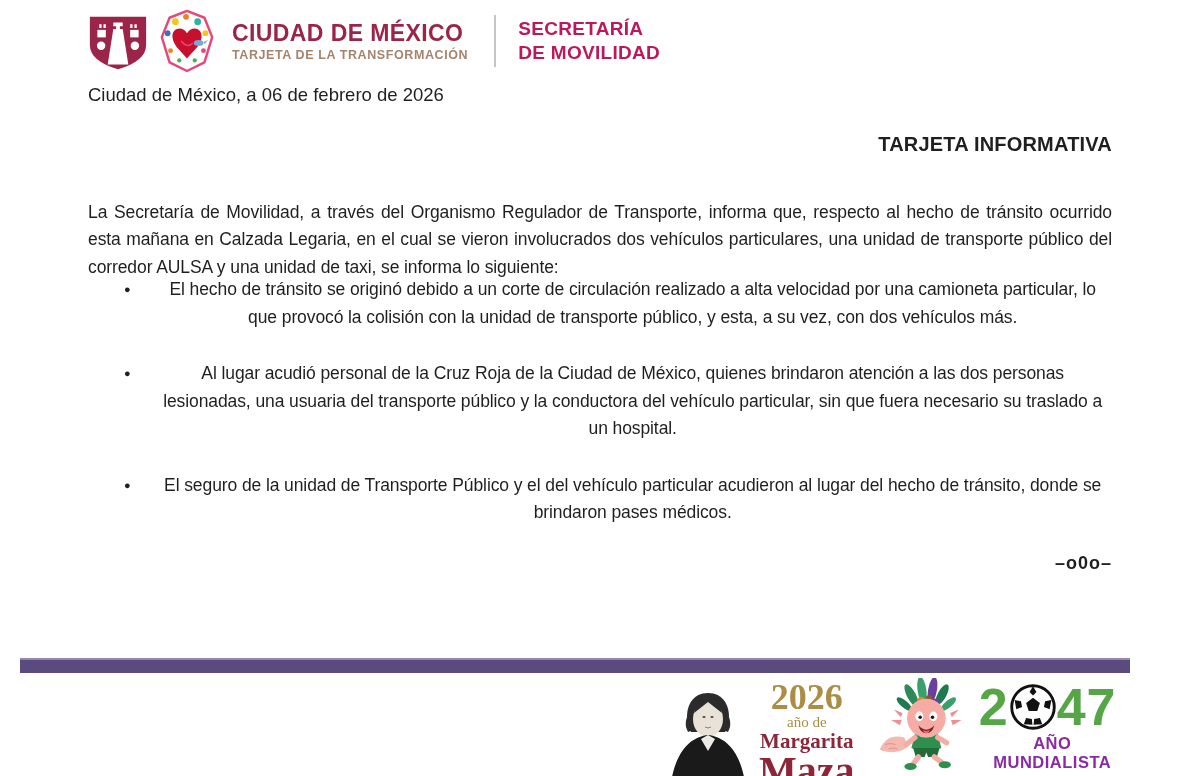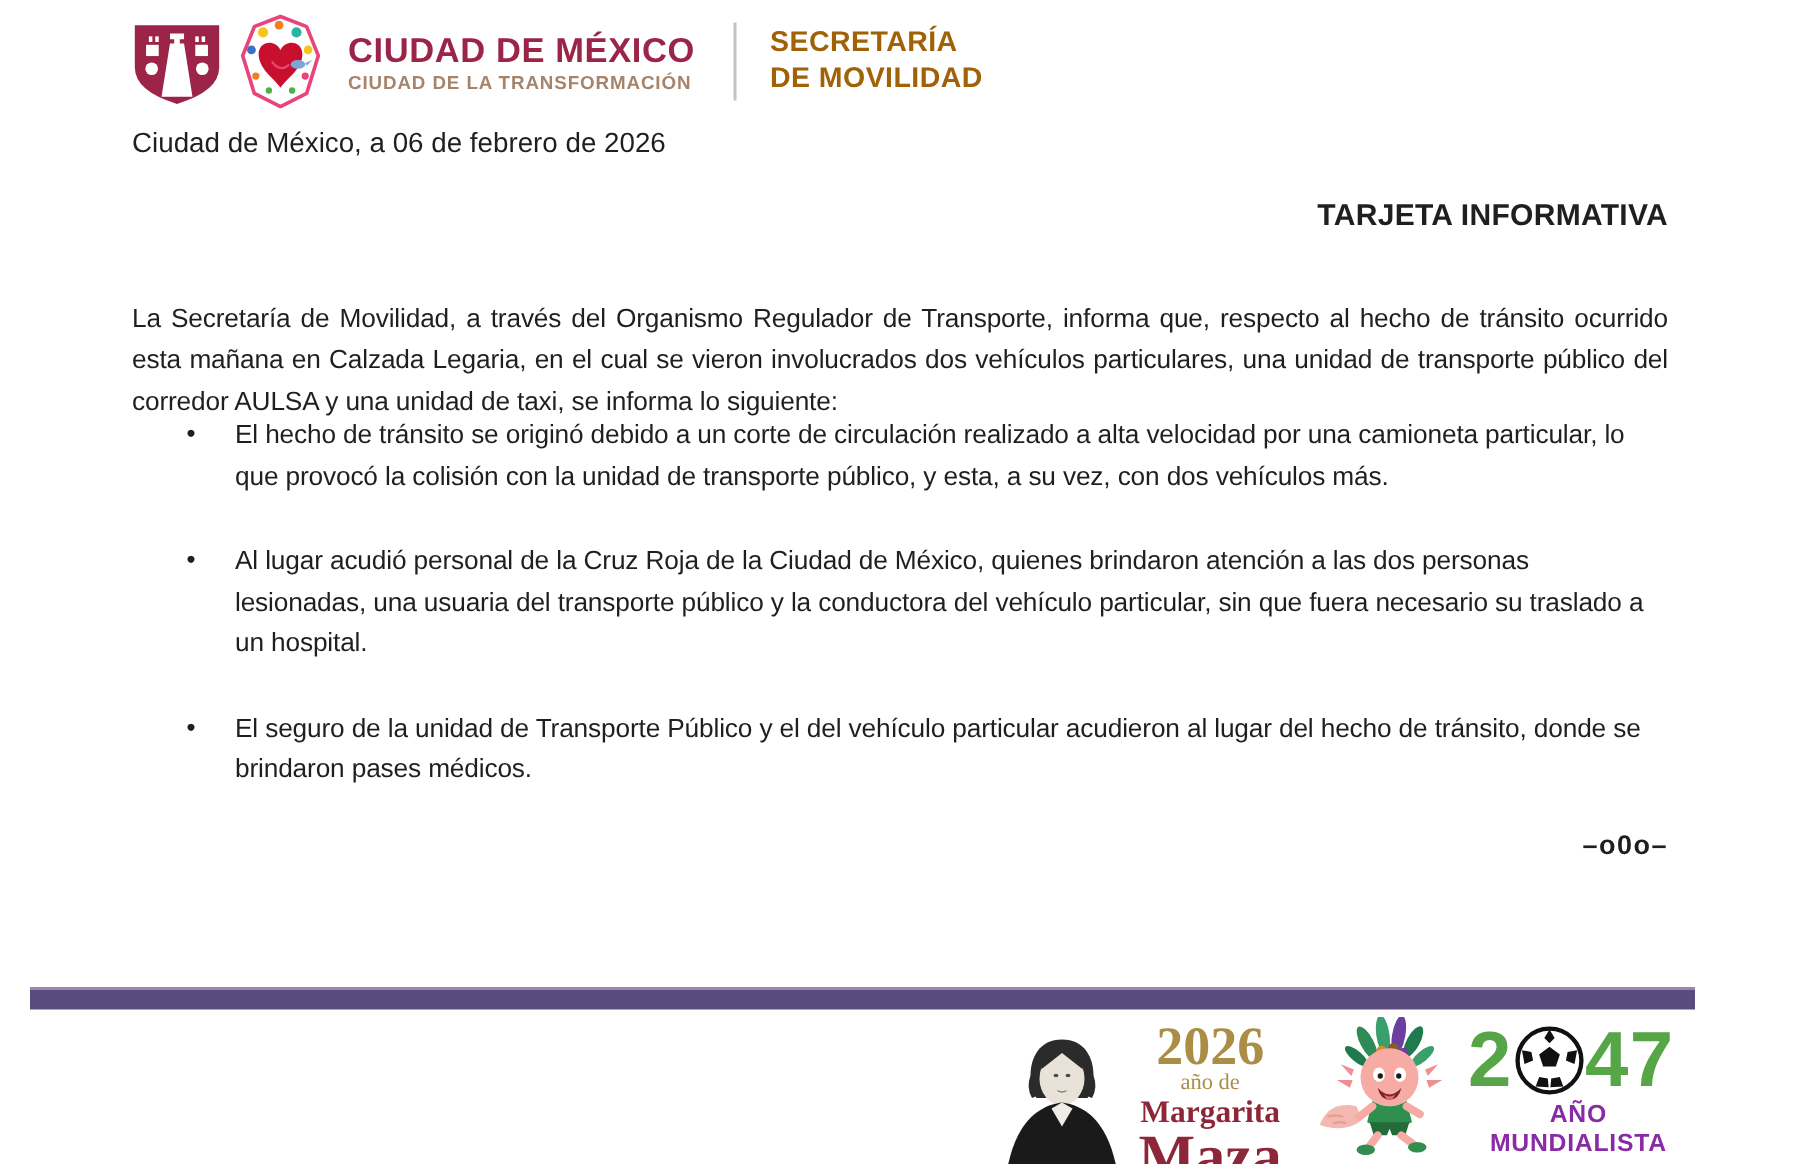--- a/index.html
+++ b/index.html
@@ -8,32 +8,32 @@
     font-family:"Liberation Sans", sans-serif;color:#1f1f1f;
   }
   
   .header{position:absolute;top:8px;left:88px;display:flex;align-items:center;}
   .logo-shield{width:60px;height:58px;margin-top:4px;}
   .logo-emblem{width:62px;height:66px;margin-left:8px;}
   .brand-text{margin-left:14px;}
   .brand-title{font-size:23px;font-weight:bold;color:#9D2449;letter-spacing:.4px;line-height:26px;}
   .brand-subtitle{font-size:12.5px;font-weight:bold;color:#A6846B;letter-spacing:.6px;margin-top:2px;}
   .header-divider{width:2px;height:52px;background:#c4c4c4;margin:0 22px 0 26px;}
-  .dept{font-size:19px;font-weight:bold;color:#a16207;line-height:24px;letter-spacing:.3px;}
+  .dept{font-size:19px;font-weight:bold;color:#be185d;line-height:24px;letter-spacing:.3px;}
   
   .dateline{position:absolute;top:84px;left:88px;width:1024px;font-size:18.5px;}
   .doc-title{position:absolute;top:133px;left:88px;width:1024px;text-align:right;
              font-size:20px;font-weight:bold;letter-spacing:.2px;}
   .intro{position:absolute;top:181px;left:88px;width:1024px;font-size:17.5px;line-height:27.5px;
          text-align:justify;letter-spacing:-0.1px;}
   .bullets{position:absolute;top:276px;left:88px;width:1024px;margin:0;padding:0;list-style:none;}
   .bullets li{display:flex;margin-bottom:29px;}
   .bullet-dot{flex:0 0 38px;padding-left:36px;box-sizing:border-box;font-size:11px;line-height:27.5px;}
   .bullet-text{flex:1;max-width:952px;font-size:17.5px;line-height:27.5px;letter-spacing:-0.1px;
-               margin-left:26px;text-align:left;}
+               margin-left:26px;text-align:center;}
   .closing{position:absolute;top:553px;left:88px;width:1024px;text-align:right;
            font-size:18px;font-weight:bold;letter-spacing:1px;}
   
   .footer-bar{position:absolute;top:658px;left:20px;width:1110px;height:13px;
               background:#5B4A7D;border-top:2px solid #9488B0;}
   .footer-logos{position:absolute;top:678px;left:0;width:992px;height:98px;}
   .maza-group{position:absolute;left:663px;top:2px;display:flex;align-items:center;}
   .maza-portrait{width:90px;height:93px;}
   .maza-text{margin-left:6px;text-align:center;font-family:"Liberation Serif", serif;}
   .maza-year{font-size:36px;font-weight:bold;color:#AB8D45;line-height:34px;}
@@ -76,21 +76,21 @@
     <circle cx="12" cy="26" r="3" fill="#3B6FC9"></circle>
     <circle cx="15" cy="44" r="2.5" fill="#F08020"></circle>
     <circle cx="49" cy="44" r="2.5" fill="#E8457A"></circle>
     <ellipse cx="44" cy="36" rx="5" ry="3" fill="#7BA7D7"></ellipse>
     <path d="M49 35 l5 -2 -4 4 Z" fill="#7BA7D7"></path>
     <circle cx="24" cy="54" r="2.2" fill="#4CAF50"></circle>
     <circle cx="40" cy="54" r="2.2" fill="#4CAF50"></circle>
   </svg>
   <div class="brand-text">
     <div class="brand-title">CIUDAD DE MÉXICO</div>
-    <div class="brand-subtitle">CIUDAD DE LA TRANSFORMACIÓN</div>
+    <div class="brand-subtitle">TARJETA DE LA TRANSFORMACIÓN</div>
   </div>
   <div class="header-divider"></div>
   <div class="dept">
     <div>SECRETARÍA</div>
     <div>DE MOVILIDAD</div>
   </div>
 </div>
 
 <div class="dateline">Ciudad de México, a 06 de febrero de 2026</div>
 

